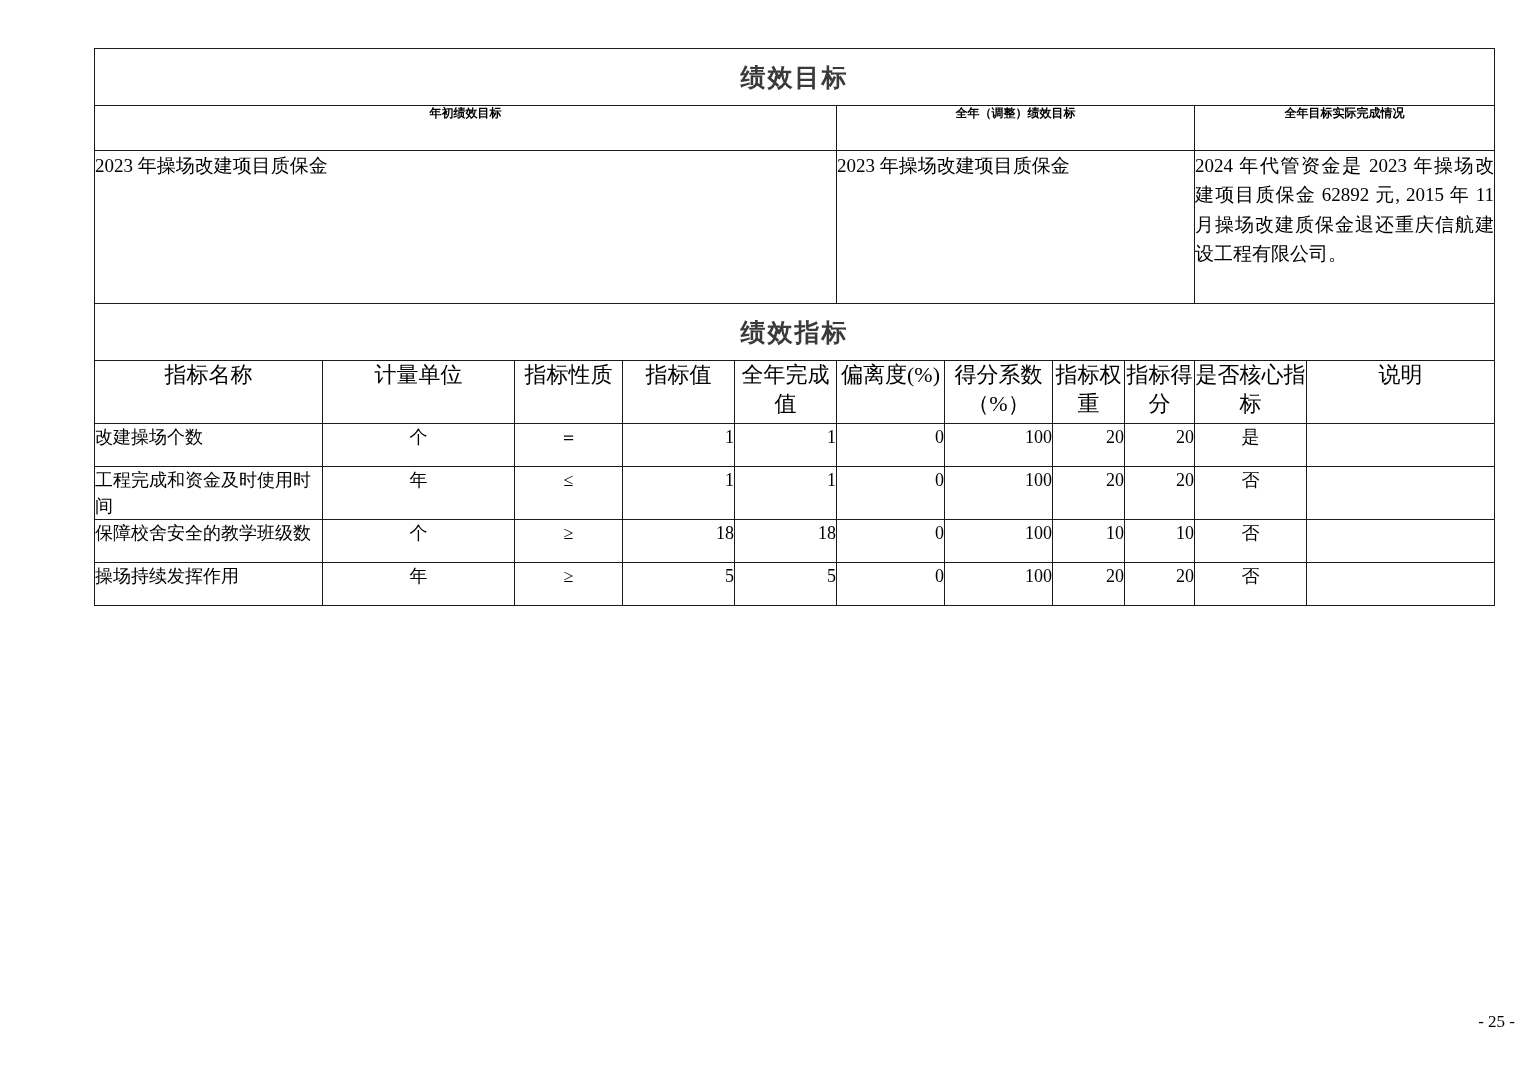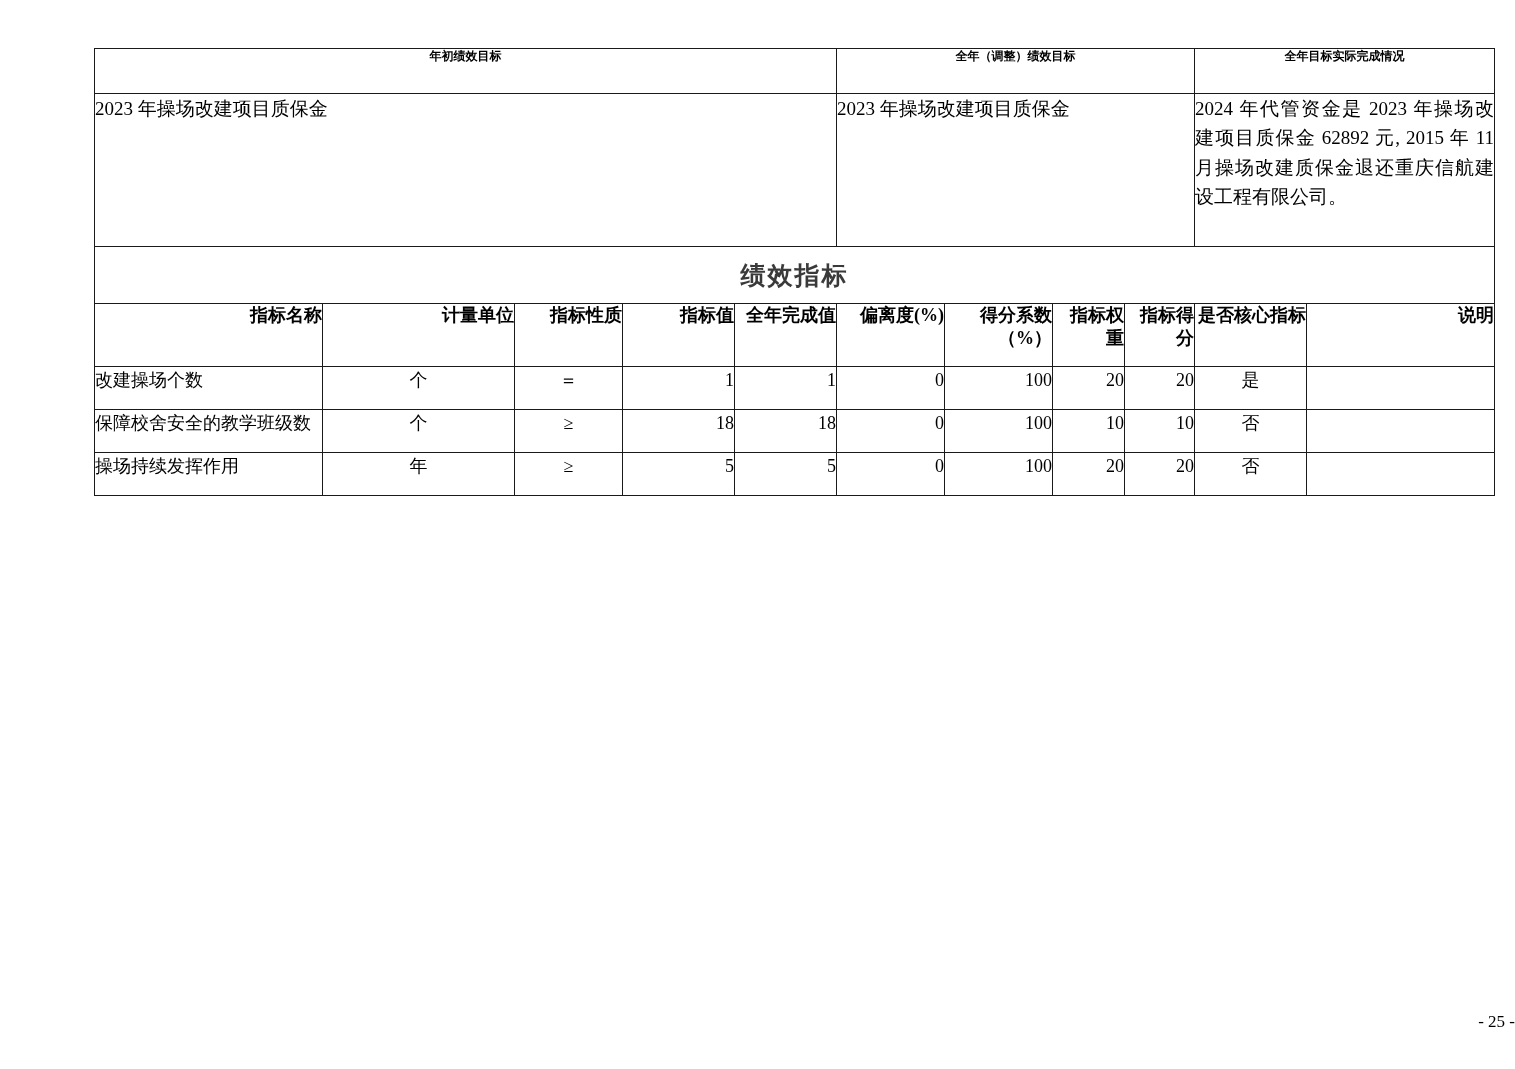--- a/index.html
+++ b/index.html
@@ -58,23 +58,23 @@
   .goal-cell {
     font-size: 19px;
     line-height: 1.55;
     padding: 10px 12px 14px 12px;
     height: 152px;
     vertical-align: top;
     text-align: justify;
     font-family: Liberation Serif, serif;
   }
   .idx-hdr {
-    text-align: right;
-    font-weight: bold;
-    font-size: 18px;
+    text-align: center;
+    font-weight: normal;
+    font-size: 22px;
     vertical-align: middle;
     height: 62px;
     padding: 3px 4px;
     line-height: 1.3;
   }
   .cell {
     font-size: 18px;
     padding: 8px 10px;
     vertical-align: middle;
     height: 42px;
@@ -114,20 +114,23 @@
       <col style="width:108px">
       <col style="width:108px">
       <col style="width:72px">
       <col style="width:70px">
       <col style="width:112px">
       <col style="width:108px">
       <col style="width:80px">
     </colgroup>
     <tbody>
       <tr>
+        <td class="band-title" colspan="13">绩效目标</td>
+      </tr>
+      <tr>
         <td class="hdr" colspan="6">年初绩效目标</td>
         <td class="hdr" colspan="4">全年（调整）绩效目标</td>
         <td class="hdr" colspan="3">全年目标实际完成情况</td>
       </tr>
       <tr>
         <td class="goal-cell" colspan="6">2023 年操场改建项目质保金</td>
         <td class="goal-cell" colspan="4">2023 年操场改建项目质保金</td>
         <td class="goal-cell" colspan="3">2024 年代管资金是 2023 年操场改建项目质保金 62892 元, 2015 年 11 月操场改建质保金退还重庆信航建设工程有限公司。</td>
       </tr>
       <tr>
@@ -154,20 +157,33 @@
         <td class="cell c-right">1</td>
         <td class="cell c-right">1</td>
         <td class="cell c-right">0</td>
         <td class="cell c-right">100</td>
         <td class="cell c-right">20</td>
         <td class="cell c-right">20</td>
         <td class="cell c-center">是</td>
         <td class="cell c-center" colspan="2"></td>
       </tr>
 
+      <tr>
+        <td class="cell c-name">工程完成和资金及时使用时间</td>
+        <td class="cell c-center" colspan="2">年</td>
+        <td class="cell c-center">≤</td>
+        <td class="cell c-right">1</td>
+        <td class="cell c-right">1</td>
+        <td class="cell c-right">0</td>
+        <td class="cell c-right">100</td>
+        <td class="cell c-right">20</td>
+        <td class="cell c-right">20</td>
+        <td class="cell c-center">否</td>
+        <td class="cell c-center" colspan="2"></td>
+      </tr>
 
       <tr>
         <td class="cell c-name">保障校舍安全的教学班级数</td>
         <td class="cell c-center" colspan="2">个</td>
         <td class="cell c-center">≥</td>
         <td class="cell c-right">18</td>
         <td class="cell c-right">18</td>
         <td class="cell c-right">0</td>
         <td class="cell c-right">100</td>
         <td class="cell c-right">10</td>

